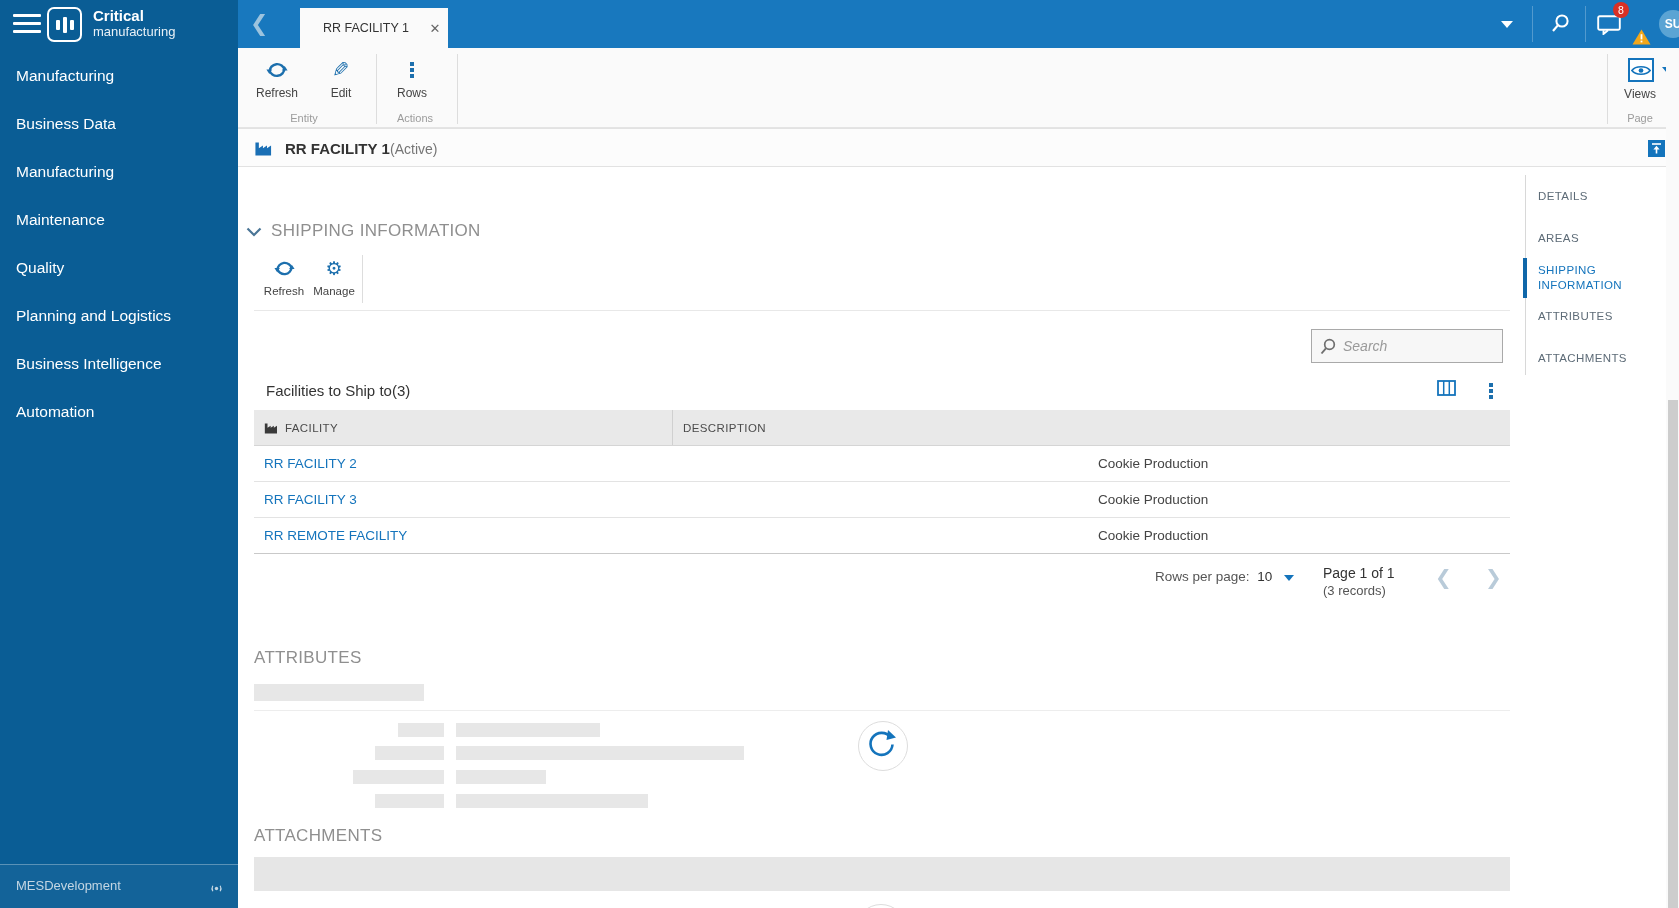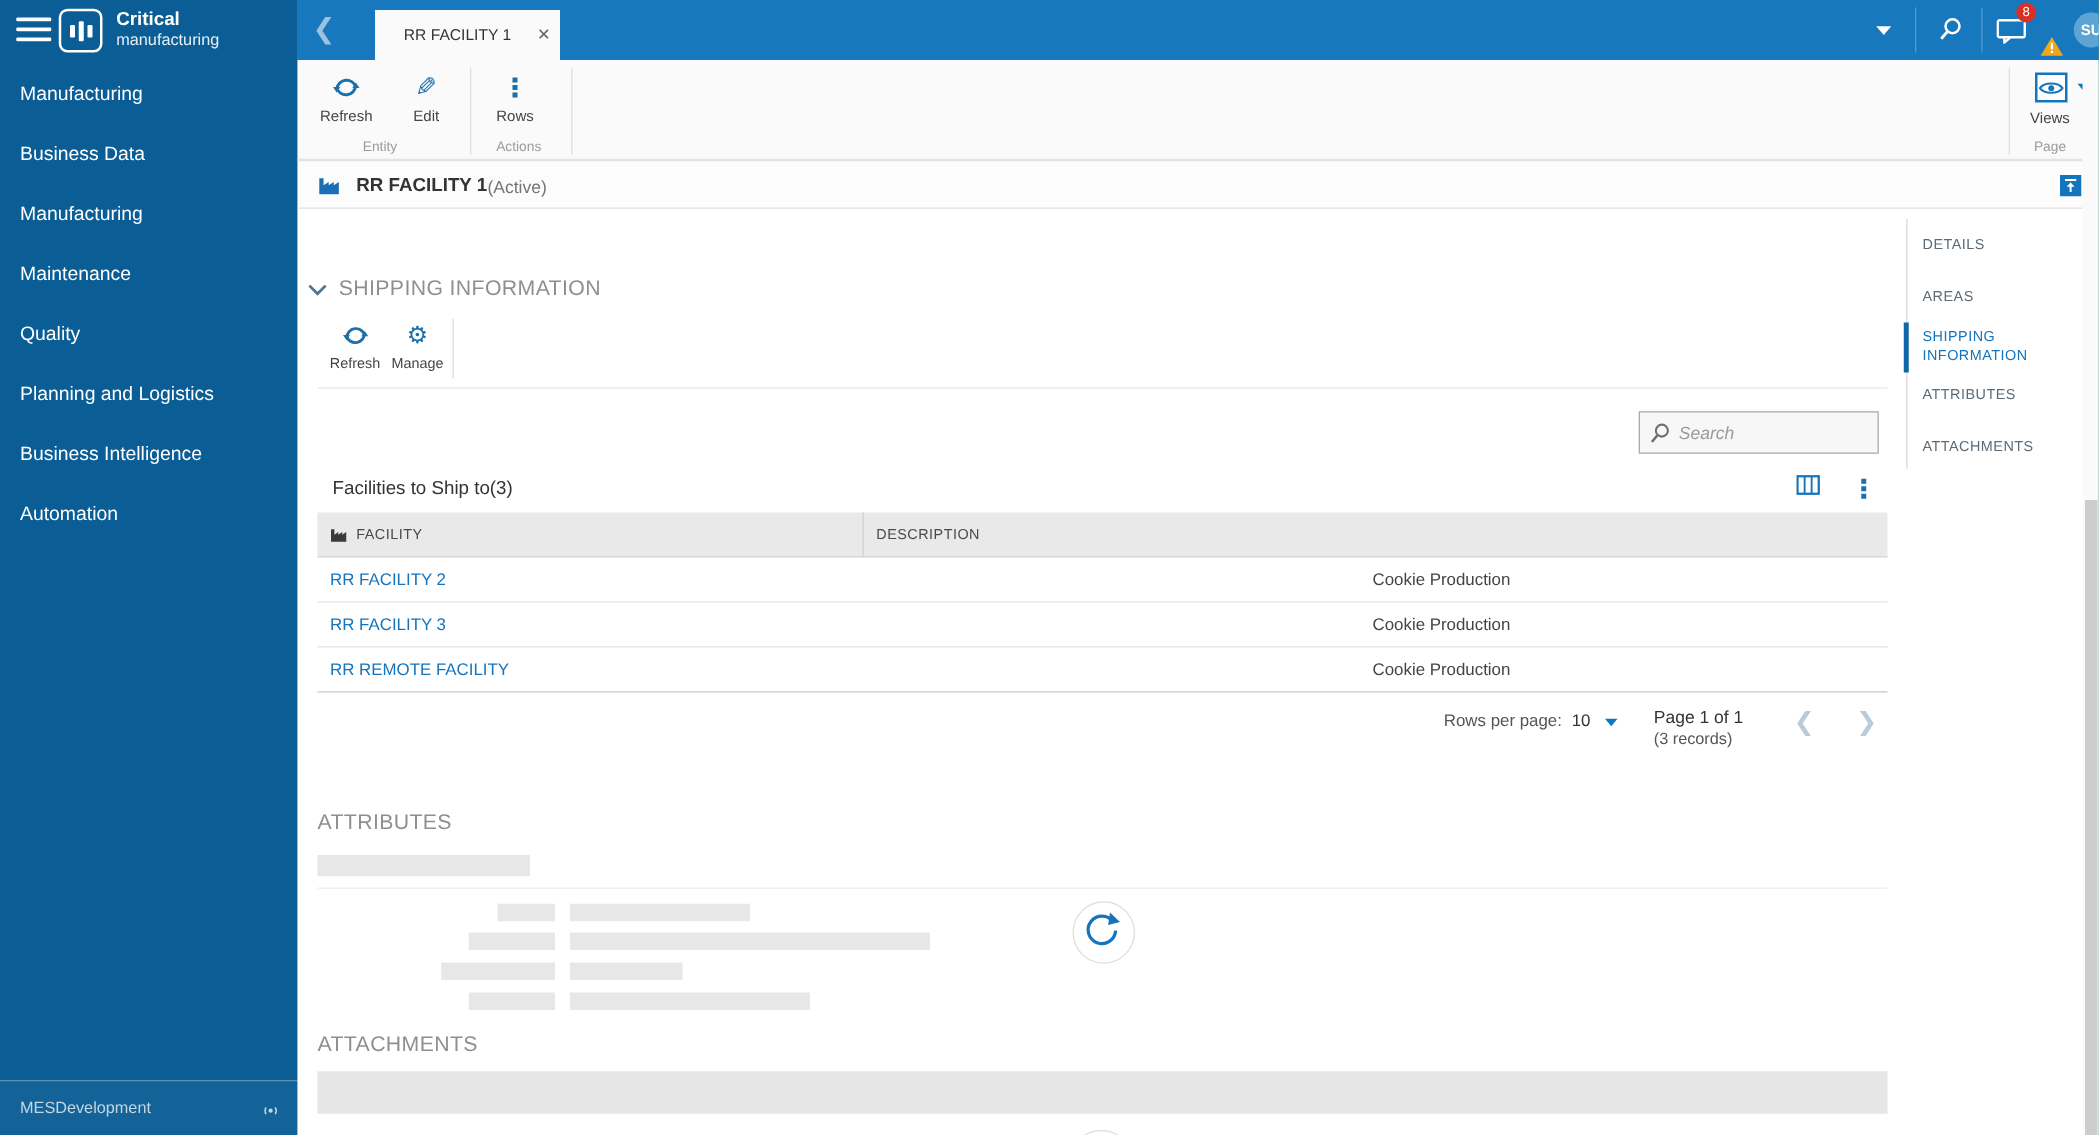--- a/index.html
+++ b/index.html
@@ -88,21 +88,21 @@
   .searchbox input::placeholder { color:#9a9a9a; font-style:italic; }
 
   .tbl-title { position:absolute; left:28px; top:215px; font-size:15px; color:#333; }
   .cols-icon { position:absolute; left:1199px; top:213px; cursor:pointer; }
   .kebab { position:absolute; left:1245px; top:212px; cursor:pointer; padding:2px 6px; }
 
   .table { position:absolute; left:16px; top:243px; width:1256px; }
   .thead { display:grid; grid-template-columns:418px 416px 422px; background:#e9e9e9; height:36px;
            border-bottom:1px solid #d5d5d5; }
   .th { display:flex; align-items:center; font-size:11.5px; color:#4b4b4b; letter-spacing:.4px; padding-left:10px; }
-  .th:nth-child(2), .th:nth-child(3) { border-left:1px solid #d0d0d0;margin-left:18px; }
+  .th:nth-child(2), .th:nth-child(3) { border-left:1px solid #d0d0d0; }
   .th .fac-ic { margin-right:6px; }
   .trow { display:grid; grid-template-columns:418px 416px 422px; height:36px; border-bottom:1px solid #e3e3e3; }
   .trow:last-child { border-bottom:1px solid #c9c9c9; }
   .td { display:flex; align-items:center; font-size:13.5px; color:#444; padding-left:10px; }
   .td a { color:#1474bc; text-decoration:none; cursor:pointer; }
 
   .pg-rpp { position:absolute; left:917px; top:402px; font-size:13.5px; color:#555; cursor:pointer; }
   .pg-rpp b { font-weight:normal; color:#333; margin-left:4px; }
   .pg-caret { display:inline-block; width:0; height:0; border-left:5px solid transparent;
               border-right:5px solid transparent; border-top:6px solid #1474bc; margin-left:8px; }

